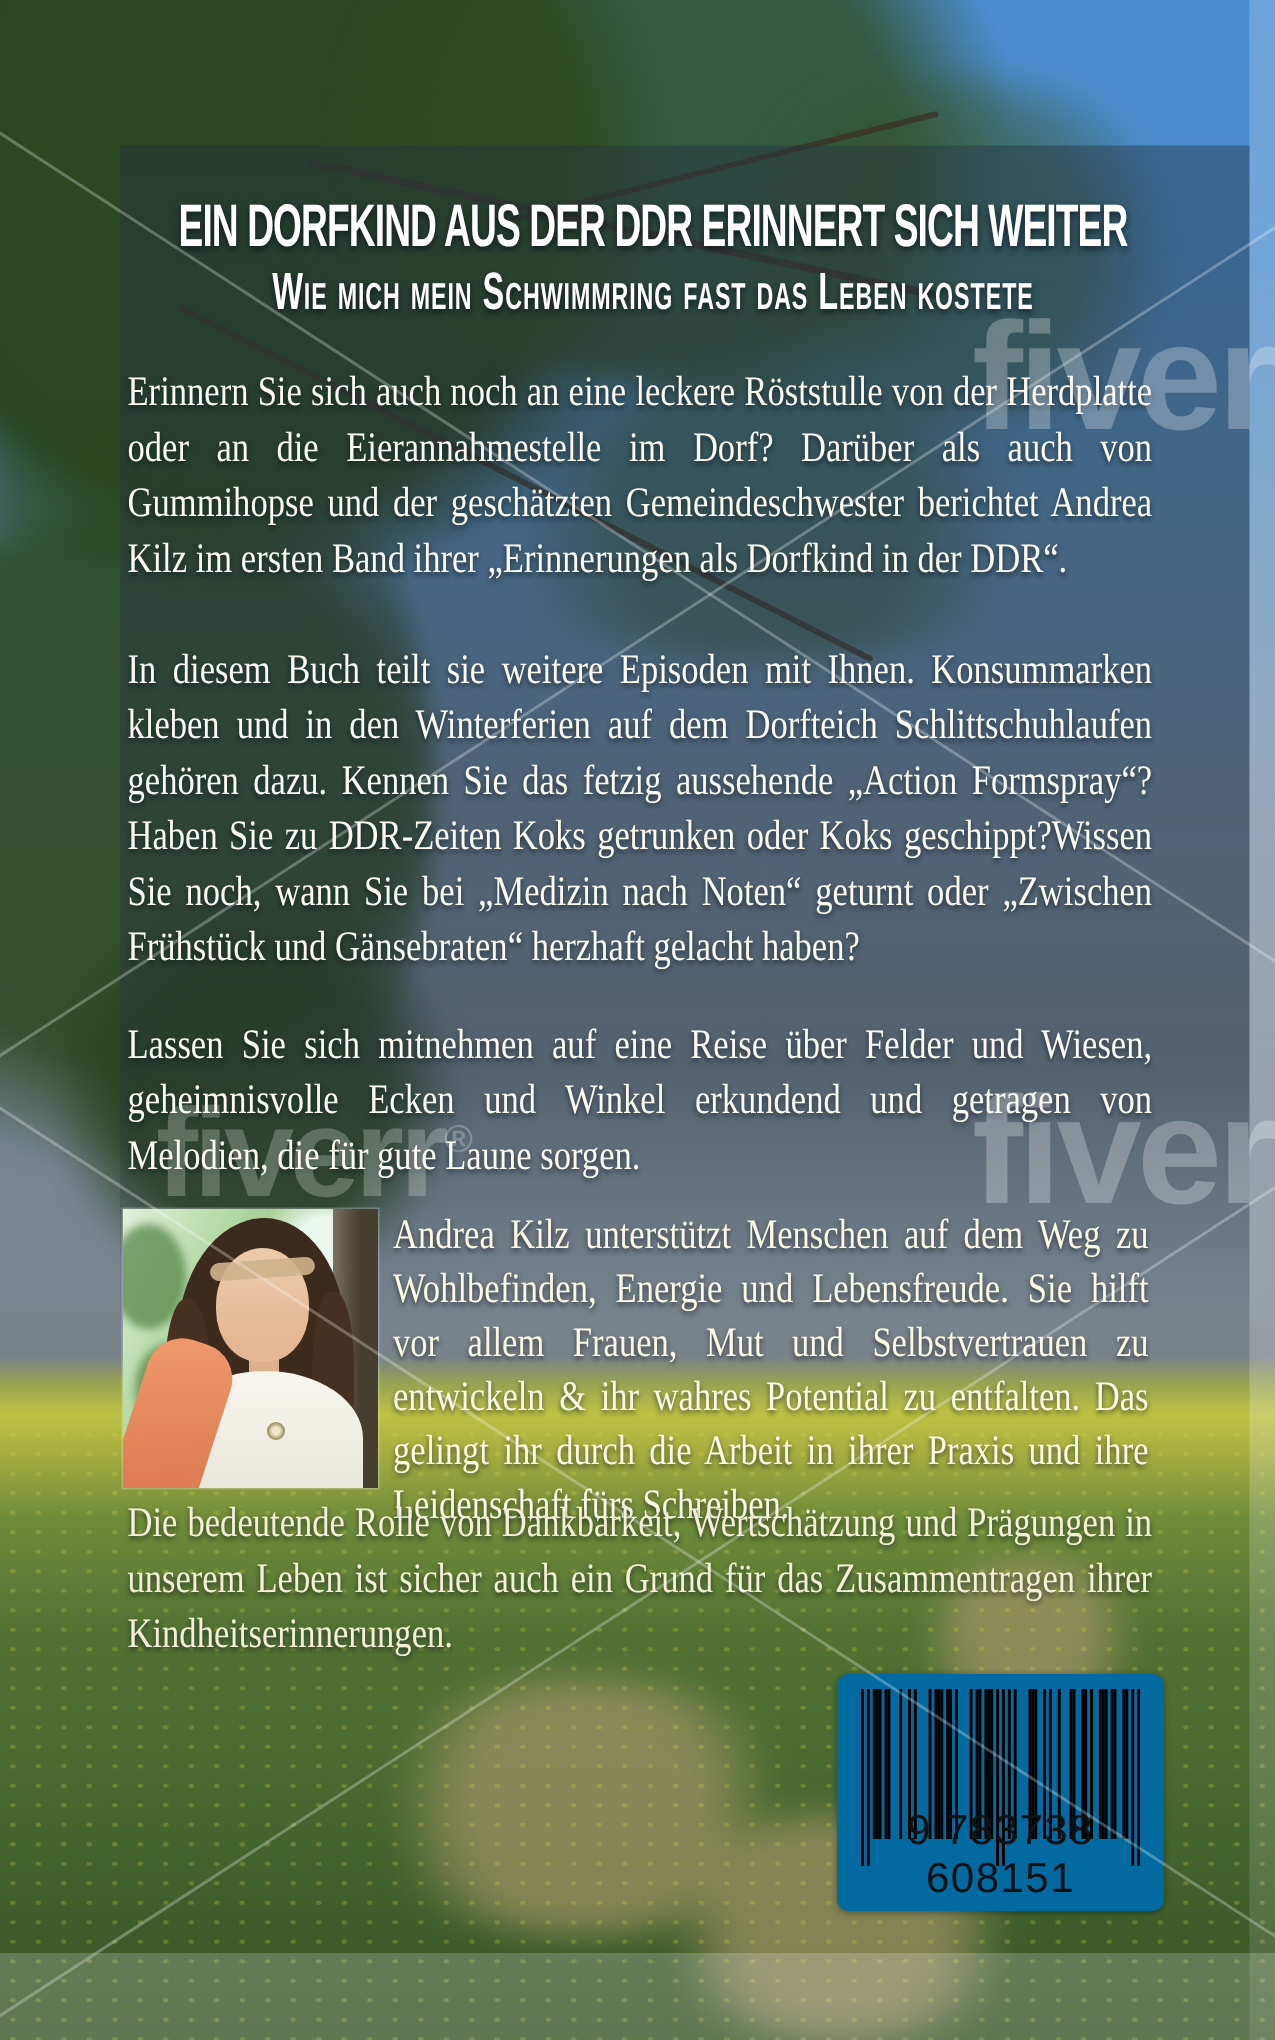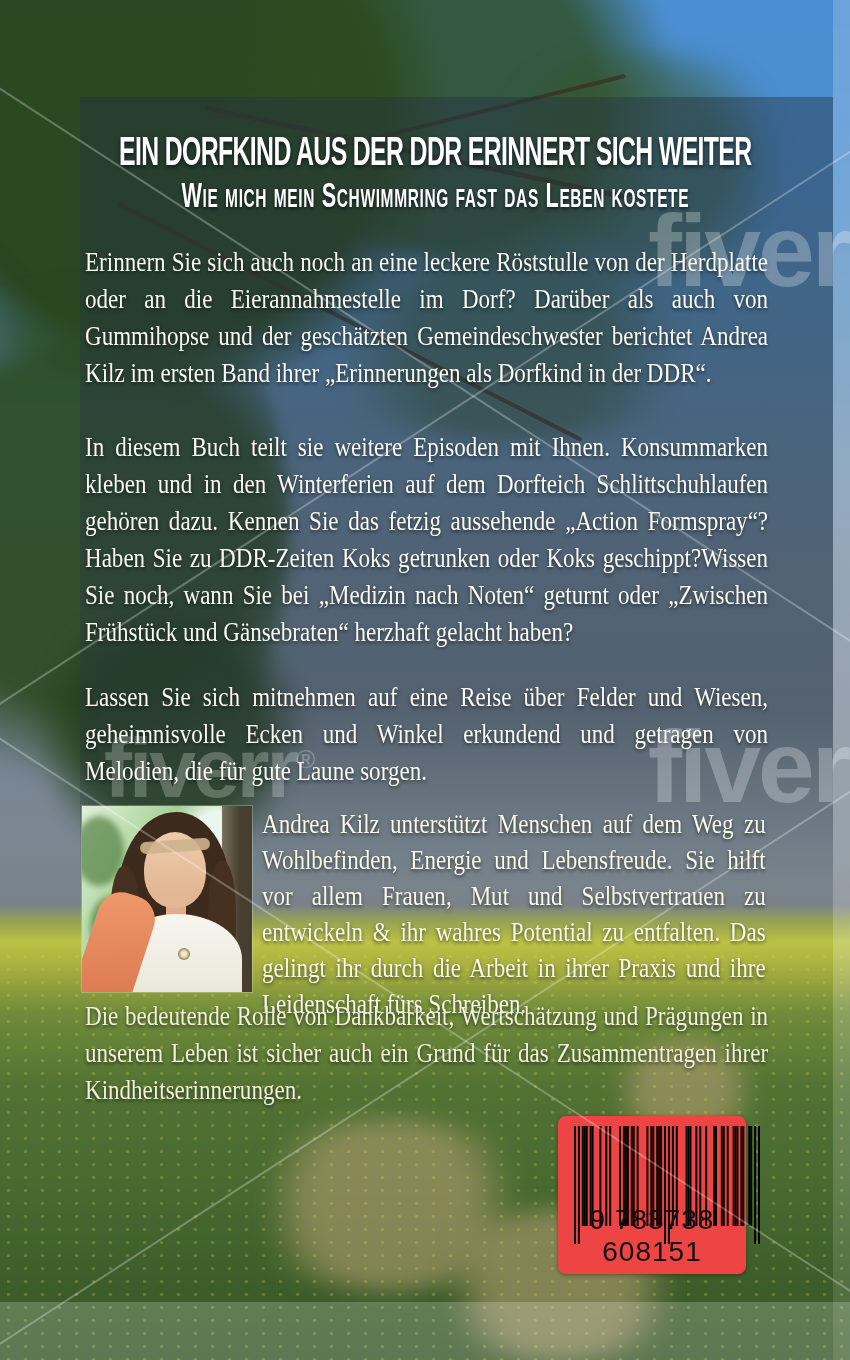--- a/index.html
+++ b/index.html
@@ -84,21 +84,21 @@
   .ph-band{left:58px;top:34px;width:70px;height:12px;border-radius:6px;
            transform:rotate(-4deg);background:#cdb38c;opacity:.9;}
   .ph-neck{left:84px;top:98px;width:20px;height:16px;background:#dfae8c;}
   .ph-shirt{left:30px;top:108px;width:130px;height:90px;border-radius:50% 50% 0 0;
             background:linear-gradient(180deg,#f7f5ee,#e9e6da);}
   .ph-scarf{left:4px;top:86px;width:58px;height:120px;border-radius:24px;
             transform:rotate(18deg);background:linear-gradient(160deg,#ef9a6d,#d9744d);}
   .ph-pend{left:96px;top:142px;width:12px;height:12px;border-radius:50%;
            background:radial-gradient(circle,#f0e6c8 30%,#7c6a3a 80%);}
   
-  .barcode{left:558px;top:1116px;width:188px;height:158px;background:#ef4444;
+  .barcode{left:558px;top:1116px;width:218px;height:158px;background:#0369a1;
            border-radius:8px;z-index:4;box-shadow:0 1px 4px rgba(0,0,0,.35);}
   .bars{position:absolute;left:16px;top:10px;}
   .isbn{position:absolute;left:0;bottom:6px;width:100%;text-align:center;
         font-family:"Liberation Sans",sans-serif;font-size:28px;color:#111;
         letter-spacing:1px;}
   
   .wm{position:absolute;z-index:5;font-family:"Liberation Sans",sans-serif;
       font-weight:800;color:rgba(255,255,255,.27);letter-spacing:-3px;line-height:1;
       pointer-events:none;}
   .wm1{left:648px;top:200px;font-size:102px;}

